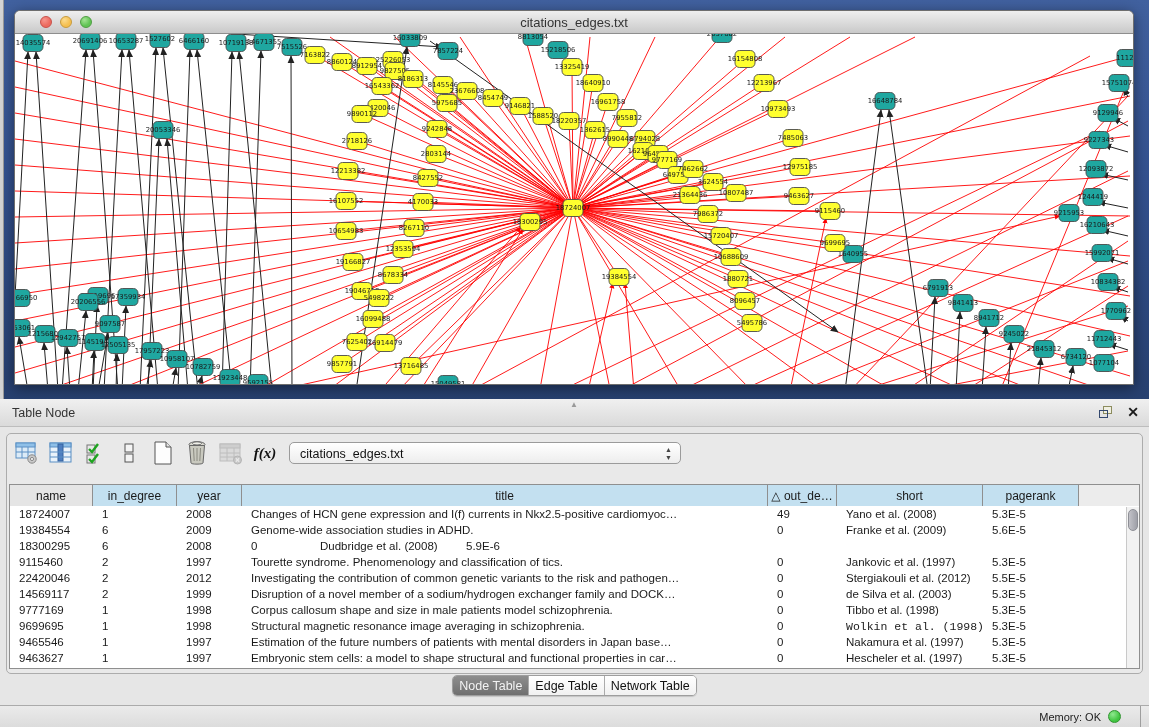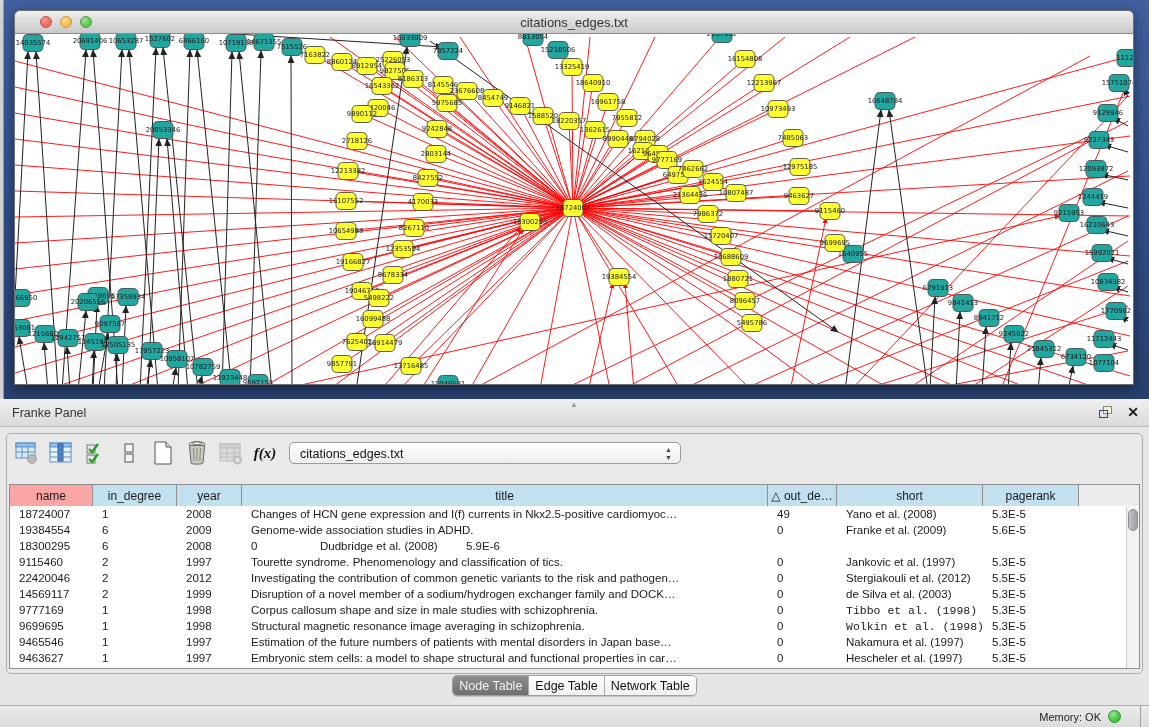--- a/index.html
+++ b/index.html
@@ -44,21 +44,21 @@
   .combo { position:absolute; left:282px; top:8px; width:392px; height:22px;
            background:linear-gradient(180deg,#FFFFFF,#EDEDED); border:1px solid #9B9B9B; border-radius:5px; }
   .combo-text { position:absolute; left:10px; top:4px; font-size:12.5px; color:#111; }
   .combo-steppers { position:absolute; right:8px; top:3px; font-size:7px; color:#444; line-height:8px; text-align:center; }
 
   .table-area { position:absolute; left:2px; top:50px; right:2px; bottom:4px;
                 background:#fff; border:1px solid #8F8F8F; overflow:hidden; }
   .thead { display:flex; height:21px; border-bottom:1px solid #8F8F8F; }
   .th { height:21px; border-right:1px solid #8F8F8F; background:#C3E0F0; font-size:12px; color:#1A1A1A;
         display:flex; align-items:center; justify-content:center; overflow:hidden; white-space:nowrap; }
-  .th.gray { background:#fca5a5; }
+  .th.gray { background:#e5e5e5; }
   .th.fill { background:#ECECEC; border-right:none; flex:1; }
   .trow { display:flex; height:16px; }
   .td { font-size:11.5px; color:#1A1A1A; padding-left:9px; white-space:nowrap; overflow:hidden;
         display:flex; align-items:center; }
   .vscroll { position:absolute; right:0; top:22px; bottom:0; width:13px; background:#F2F2F2; border-left:1px solid #C9C9C9; }
   .vthumb { position:absolute; left:1px; top:2px; width:10px; height:22px; background:linear-gradient(90deg,#C2C2C8,#9FA0A8); border-radius:5px; border:1px solid #8E8F96; }
 
   .tabs-row { position:absolute; left:0; top:248px; width:1149px; display:flex; justify-content:center; }
   .seg { display:flex; height:21px; border:1px solid #9E9E9E; border-radius:5px; overflow:hidden;
          box-shadow:0 1px 1px rgba(0,0,0,.15); }
@@ -760,21 +760,21 @@
                 <rect x="825" y="233.5" width="20" height="17" rx="4.5" fill="#FFFF2E" stroke="#4A4A4A" stroke-width="0.9"></rect>
                 <text x="835" y="244.3" text-anchor="middle" font-size="6.8" font-family="&quot;DejaVu Sans&quot;, sans-serif" fill="#1A1A1A">9699695</text>
               </g>
             </g>
         </svg>
       </div>
     </div>
   </div>
 
   <div class="panel-header">
-    <span class="panel-title">Franke Panel</span>
+    <span class="panel-title">Table Node</span>
     <span class="ph-splitter">▲</span>
     <span class="float-icon">
       <span class="sq1"></span>
       <span class="sq2"></span>
     </span>
     <span class="close-icon">✕</span>
   </div>
 
   <div class="panel-body">
     <div class="table-container">
@@ -912,23 +912,23 @@
               <div class="td" style="width: 65px;">1999</div>
               <div class="td" style="width: 526px;">Disruption of a novel member of a sodium/hydrogen exchanger family and DOCK…</div>
               <div class="td" style="width: 69px;">0</div>
               <div class="td" style="width: 146px;">de Silva et al. (2003)</div>
               <div class="td" style="width: 96px;">5.3E-5</div>
             </div>
             <div class="trow">
               <div class="td" style="width: 83px;">9777169</div>
               <div class="td" style="width: 84px;">1</div>
               <div class="td" style="width: 65px;">1998</div>
-              <div class="td" style="width: 526px;">Corpus callosum shape and size in male studies with schizophrenia.</div>
+              <div class="td" style="width: 526px;">Corpus callosum shape and size in male patients model schizophrenia.</div>
               <div class="td" style="width: 69px;">0</div>
-              <div class="td" style="width: 146px; font-family: Liberation Mono, monospace;">Tibbo et al. (1998)</div>
+              <div class="td" style="width: 146px;">Tibbo et al. (1998)</div>
               <div class="td" style="width: 96px;">5.3E-5</div>
             </div>
             <div class="trow">
               <div class="td" style="width: 83px;">9699695</div>
               <div class="td" style="width: 84px;">1</div>
               <div class="td" style="width: 65px;">1998</div>
               <div class="td" style="width: 526px;">Structural magnetic resonance image averaging in schizophrenia.</div>
               <div class="td" style="width: 69px;">0</div>
               <div class="td" style="width: 146px; font-family: Liberation Mono, monospace;">Wolkin et al. (1998)</div>
               <div class="td" style="width: 96px;">5.3E-5</div>

